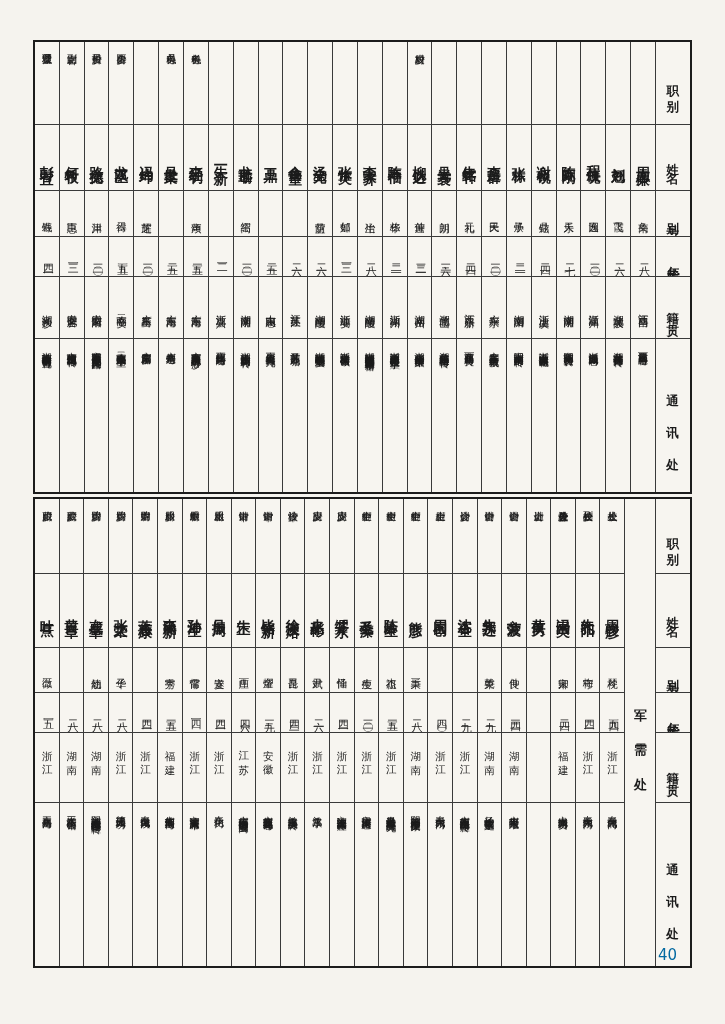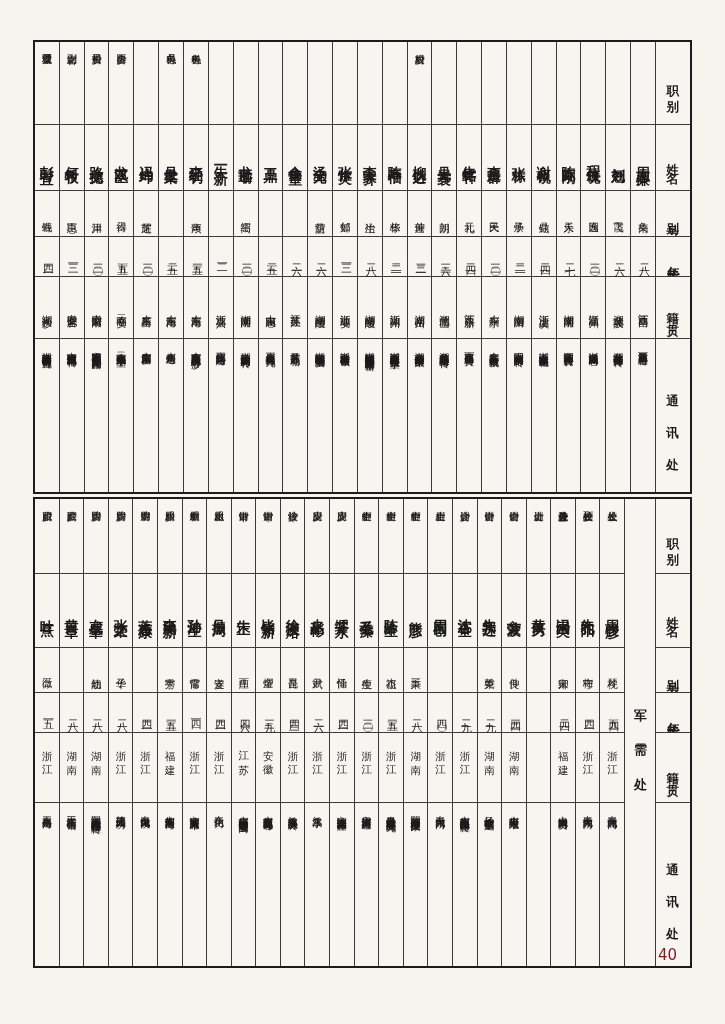--- a/index.html
+++ b/index.html
@@ -47,21 +47,21 @@
   .col-head .c-role .vtext { letter-spacing:14px; margin-bottom:-14px; }
   .col-head .c-name .vtext { letter-spacing:9px;  margin-bottom:-9px; }
   .col-head .c-alias .vtext{ letter-spacing:3px;  margin-bottom:-3px; }
   .col-head .c-age .vtext  { letter-spacing:2px;  margin-bottom:-2px; }
   .col-head .c-origin .vtext{ letter-spacing:12px; margin-bottom:-12px; }
   .col-head .c-address .vtext{ letter-spacing:32px; margin-bottom:-32px; }
   
   .c-section { flex:1 1 auto; align-items:center; font-size:13px; font-weight:bold; }
   .c-section .vtext { letter-spacing:34px; margin-bottom:-34px; }
 
-  .pagenum { position:absolute; right:48px; bottom:60px; font-size:15px; color:#7f1d1d;
+  .pagenum { position:absolute; right:48px; bottom:60px; font-size:15px; color:#0369a1;
              font-family:"DejaVu Sans", sans-serif; }
 </style>
 </head>
 <body>
 
 <div class="page">
   <div class="content">
     <div class="roster t1" id="table-1">
         <div class="col col-head">
           <div class="cell c-role">

